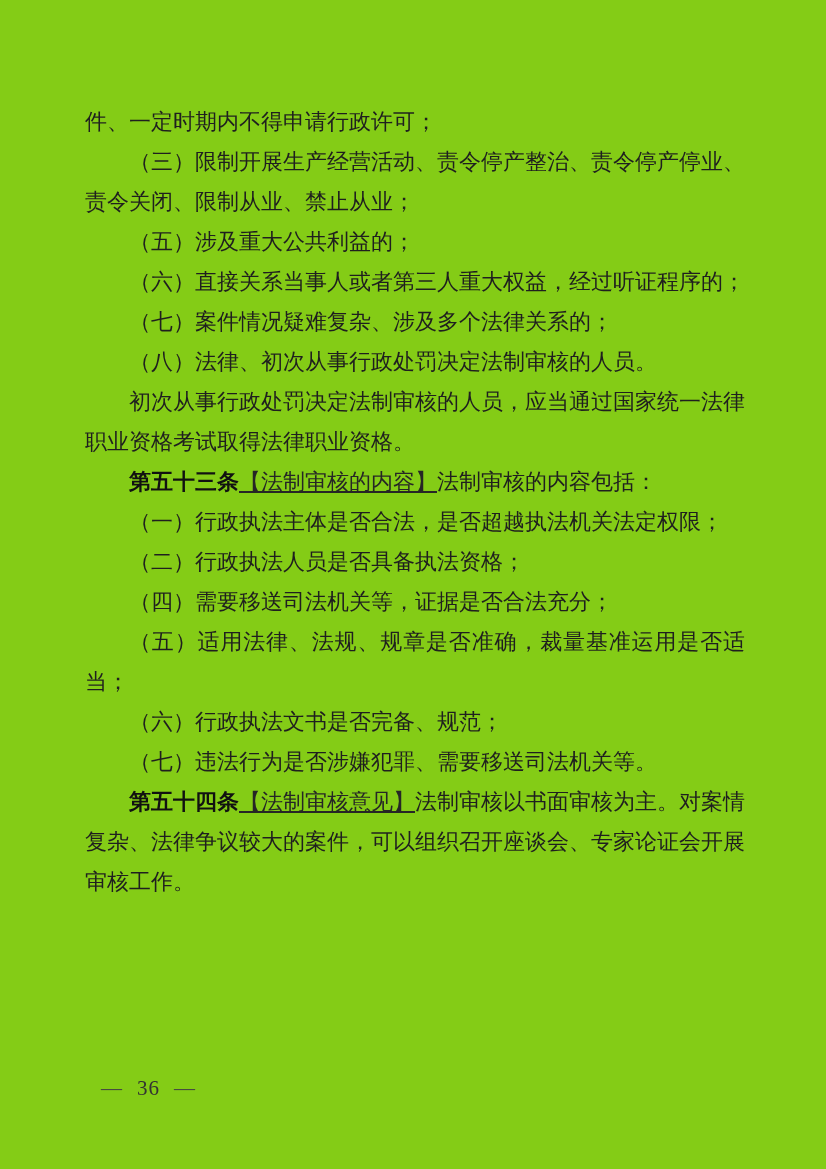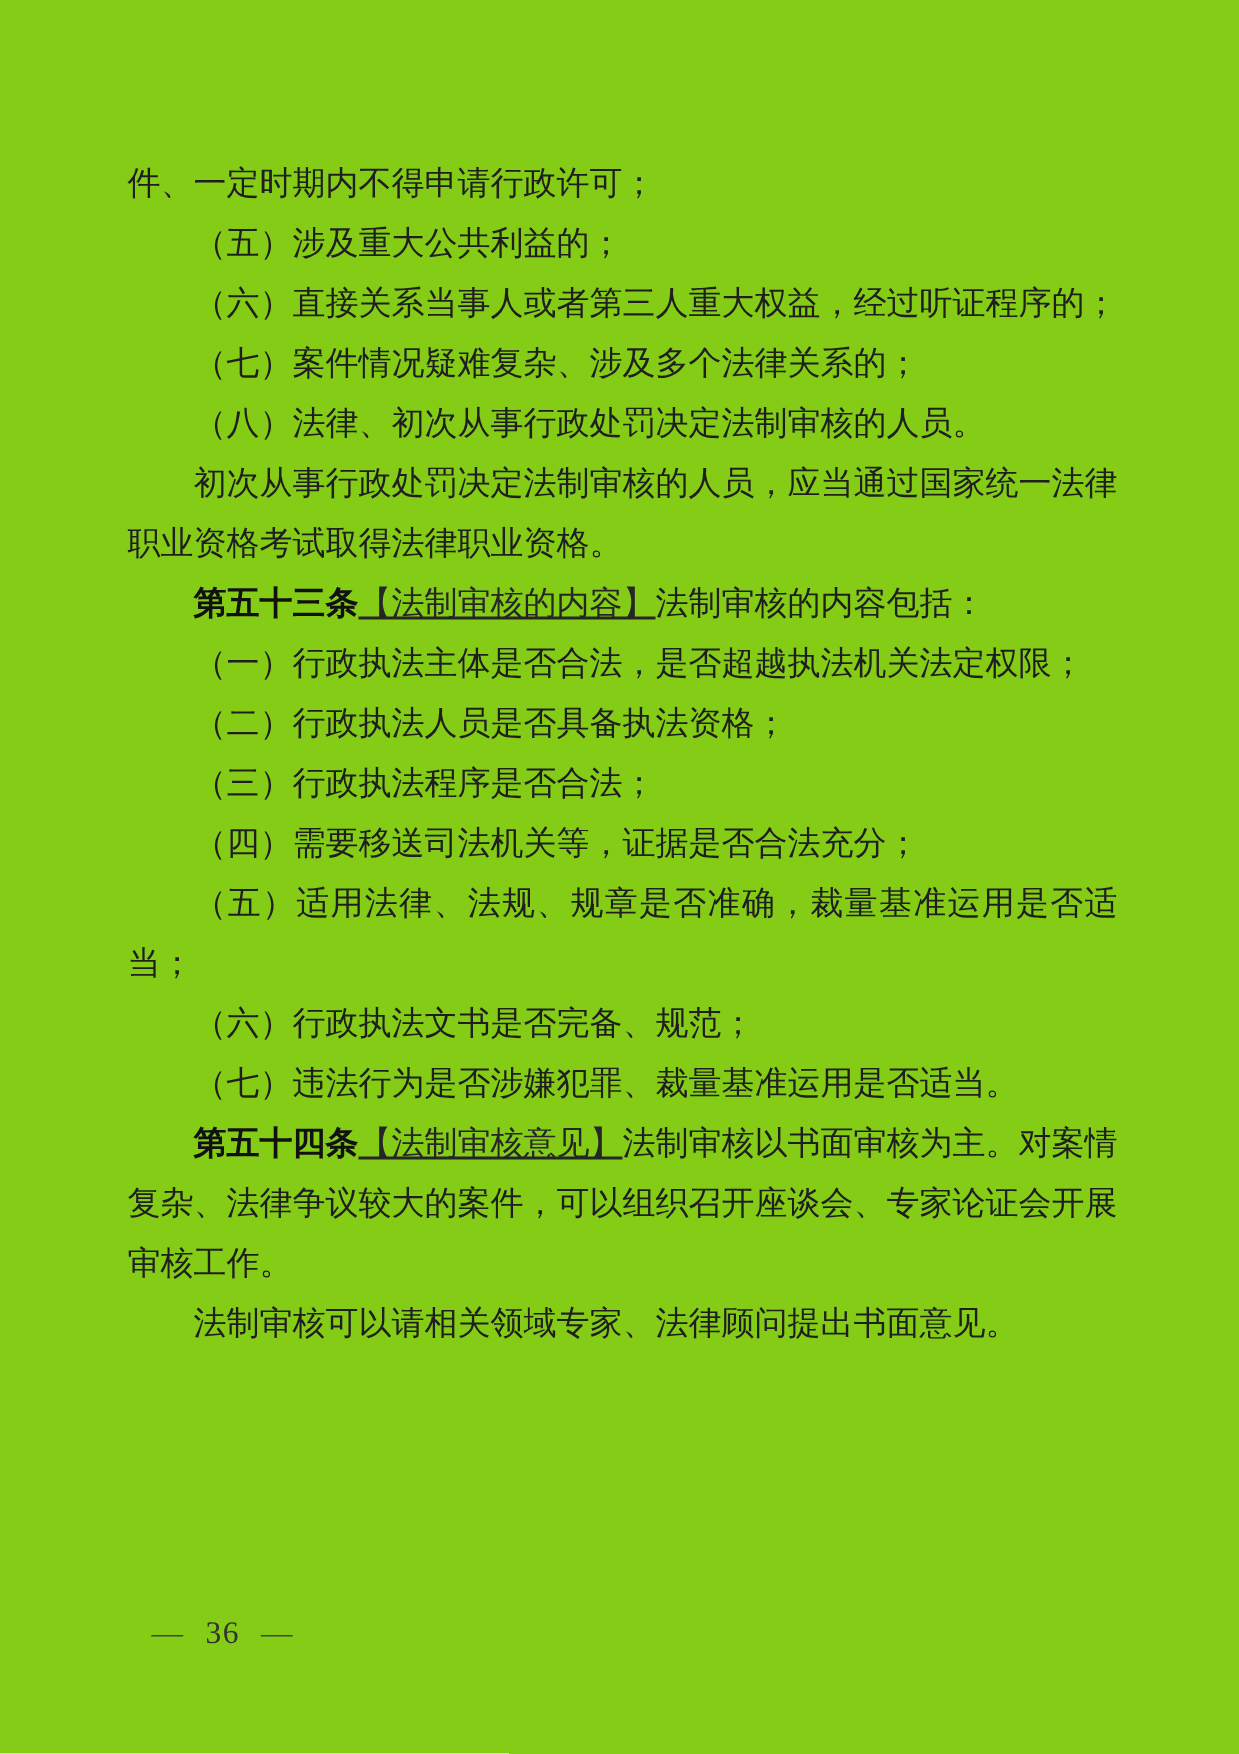--- a/index.html
+++ b/index.html
@@ -62,54 +62,53 @@
   }
 </style>
 </head>
 <body>
 
 <div class="page">
   <div class="content">
 
     <p>件、一定时期内不得申请行政许可；</p>
 
+    <p class="indent">（三）限制开展生产经营活动、责令停产整治、责令停产停业、责令关闭、限制从业、禁止从业；</p>
 
 
     <p class="indent">（五）涉及重大公共利益的；</p>
 
     <p class="indent">（六）直接关系当事人或者第三人重大权益，经过听证程序的；</p>
 
     <p class="indent">（七）案件情况疑难复杂、涉及多个法律关系的；</p>
 
     <p class="indent">（八）法律、初次从事行政处罚决定法制审核的人员。</p>
 
     <p class="indent">初次从事行政处罚决定法制审核的人员，应当通过国家统一法律职业资格考试取得法律职业资格。</p>
 
     <p class="indent">
       <span class="article-no">第五十三条</span><span class="bracket-title">【法制审核的内容】</span><span>法制审核的内容包括：</span>
     </p>
 
     <p class="indent">（一）行政执法主体是否合法，是否超越执法机关法定权限；</p>
 
     <p class="indent">（二）行政执法人员是否具备执法资格；</p>
 
-    <p class="indent">（三）行政执法程序是否合法；</p>
 
     <p class="indent">（四）需要移送司法机关等，证据是否合法充分；</p>
 
     <p class="indent">（五）适用法律、法规、规章是否准确，裁量基准运用是否适当；</p>
 
     <p class="indent">（六）行政执法文书是否完备、规范；</p>
 
-    <p class="indent">（七）违法行为是否涉嫌犯罪、裁量基准运用是否适当。</p>
+    <p class="indent">（七）违法行为是否涉嫌犯罪、需要移送司法机关等。</p>
 
     <p class="indent">
       <span class="article-no">第五十四条</span><span class="bracket-title">【法制审核意见】</span><span>法制审核以书面审核为主。对案情复杂、法律争议较大的案件，可以组织召开座谈会、专家论证会开展审核工作。</span>
     </p>
 
-    <p class="indent">法制审核可以请相关领域专家、法律顾问提出书面意见。</p>
 
   </div>
 
   <div class="footer">
     <span class="dash">—</span><span class="num">36</span><span class="dash">—</span>
   </div>
 </div>
 
 </body></html>

